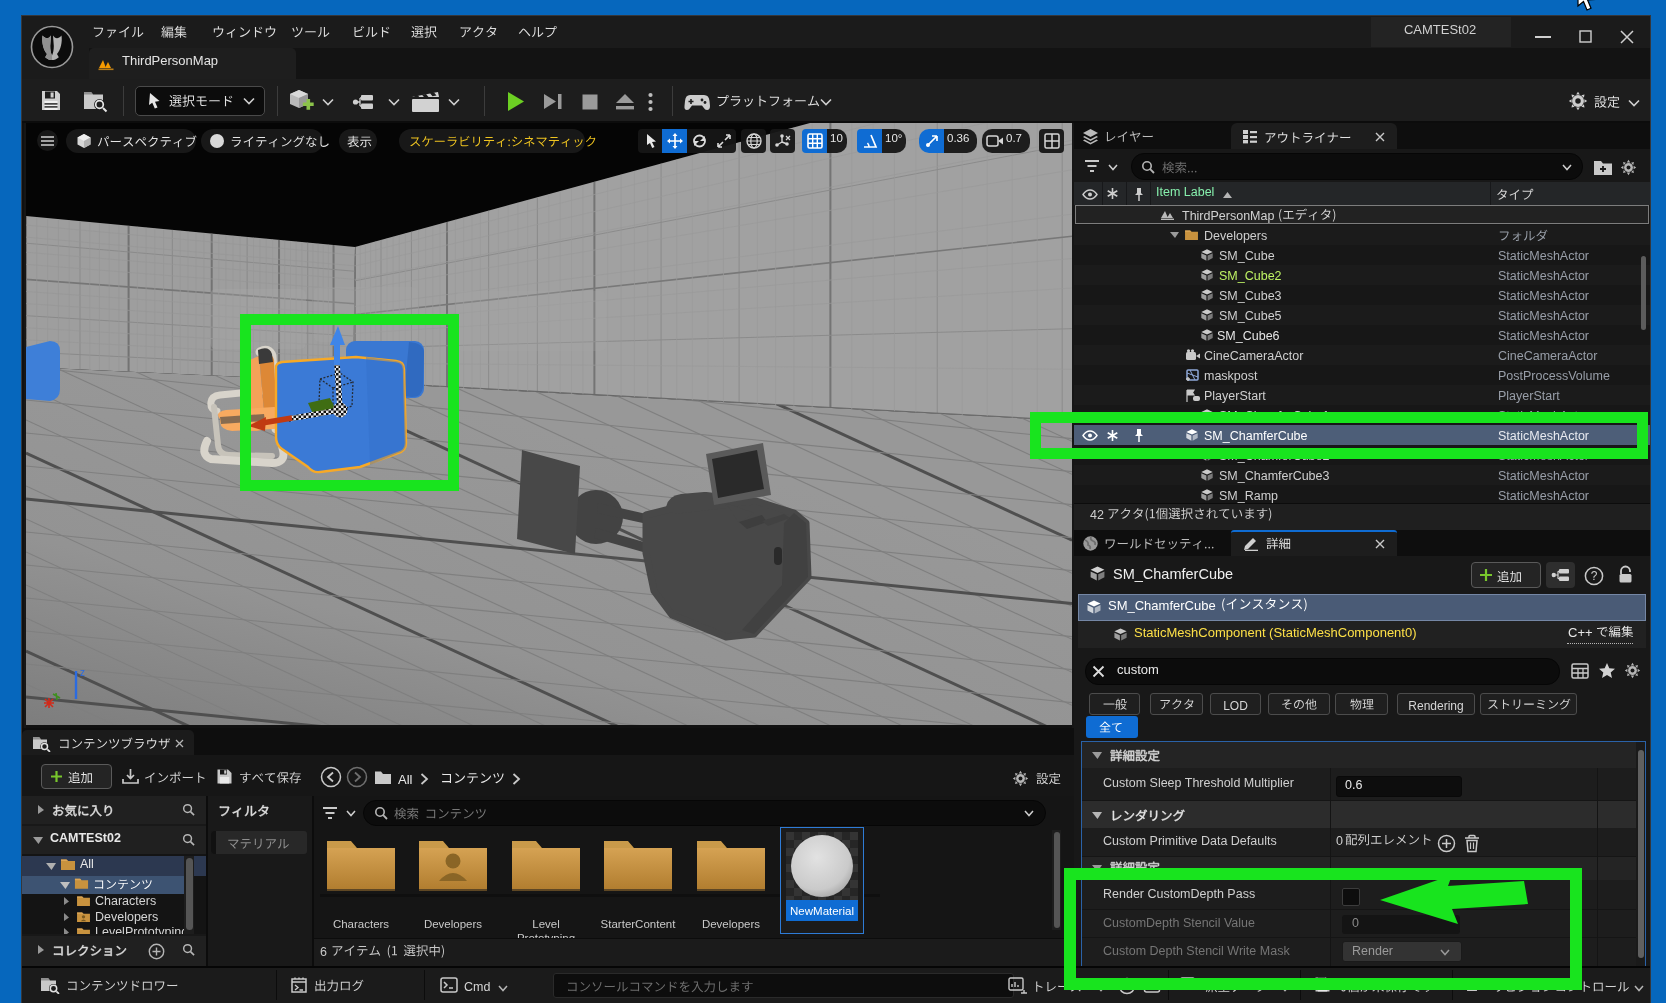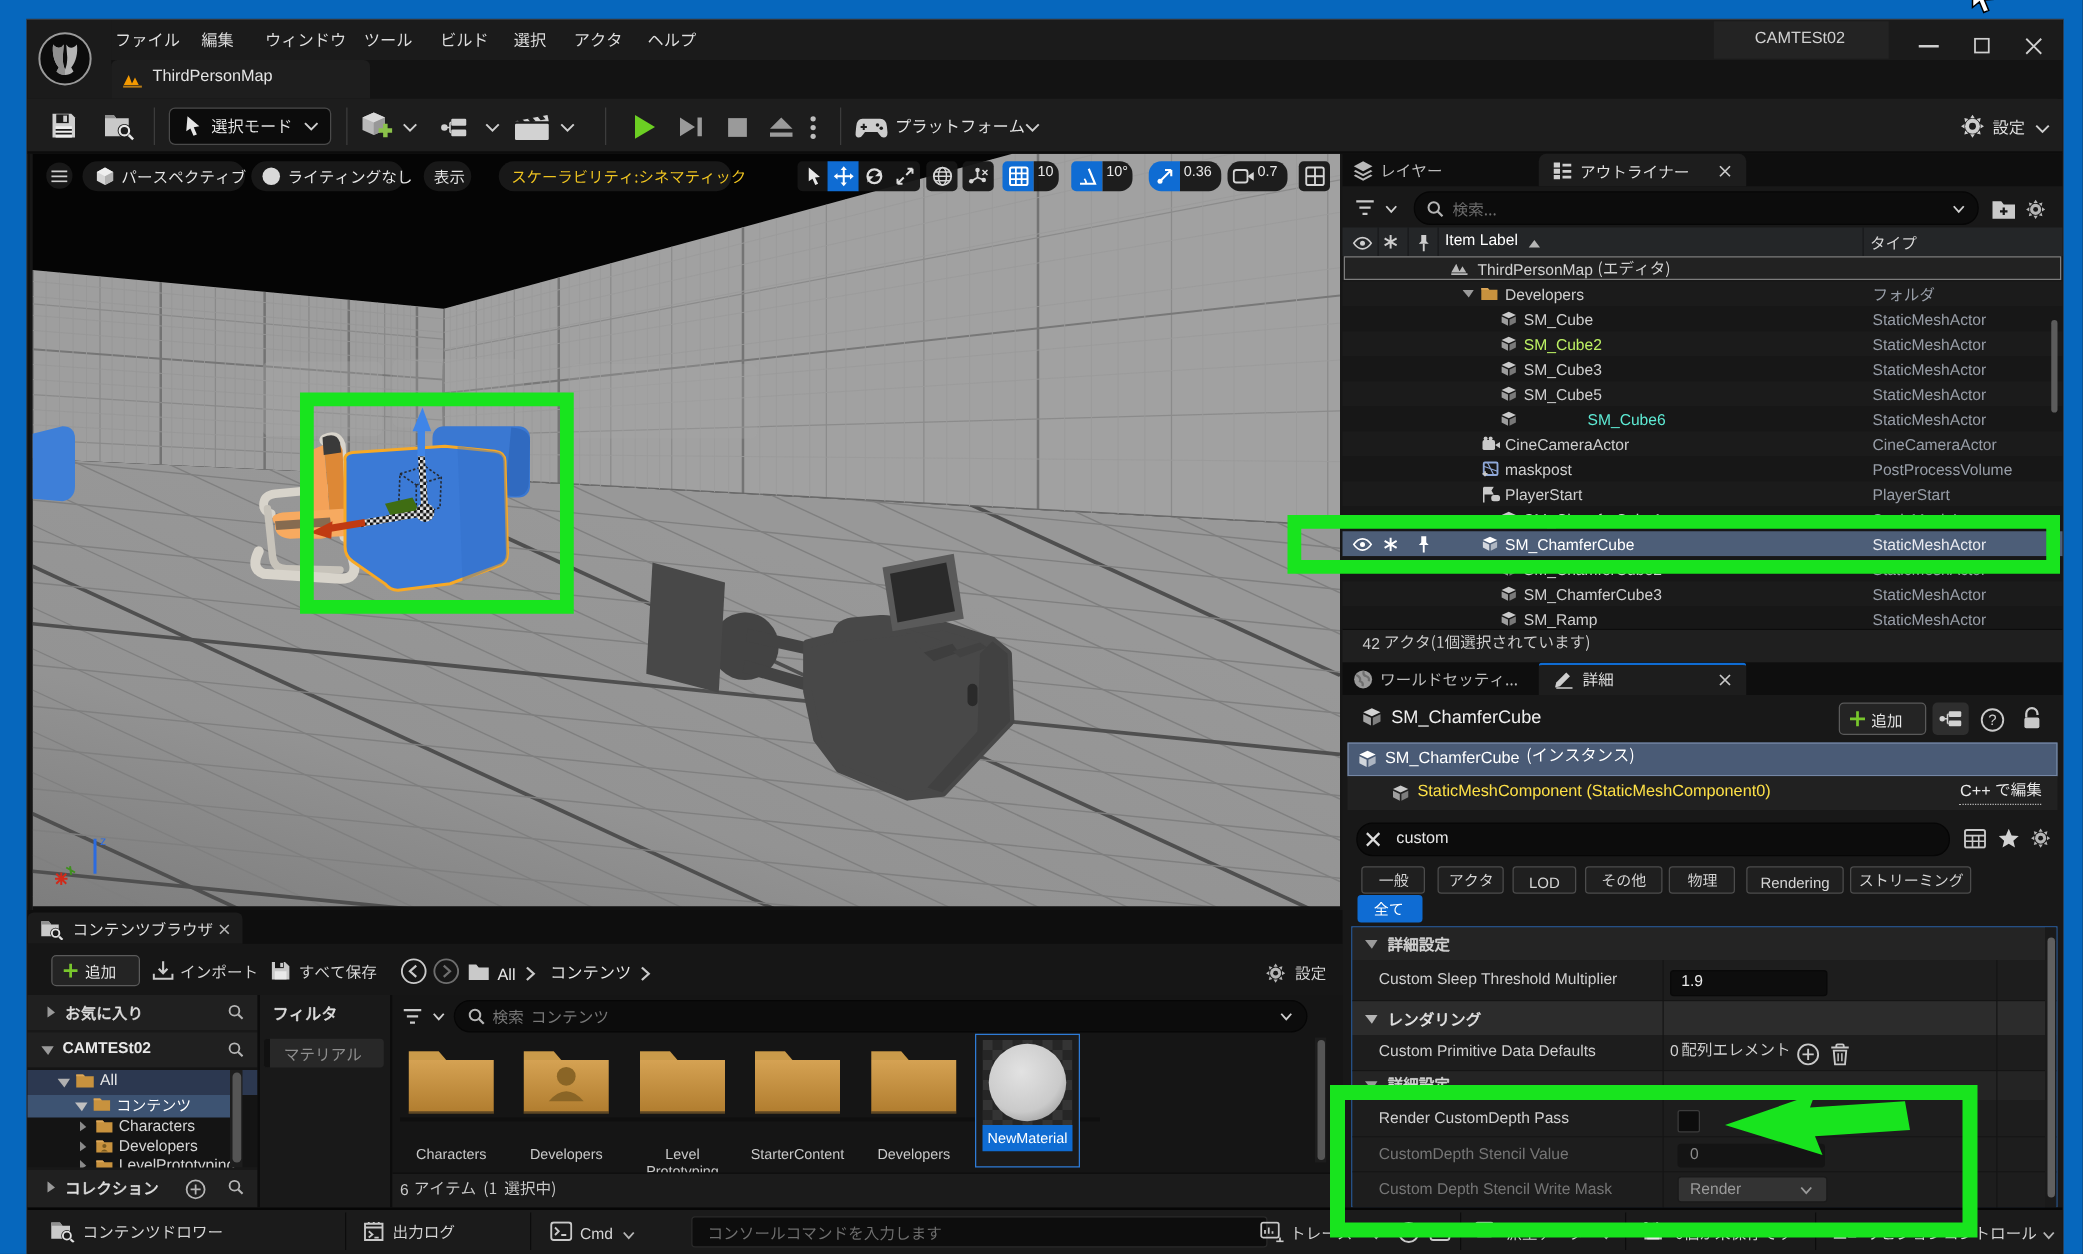--- a/index.html
+++ b/index.html
@@ -790,21 +790,21 @@
 <path d="M8 1 C12 1 15 5.5 15 5.5 C15 5.5 12 10 8 10 C4 10 1 5.5 1 5.5 C1 5.5 4 1 8 1 Z" fill="none" stroke="#cdcdcd" stroke-width="1.4"></path>
 <circle cx="8" cy="5.5" r="2" fill="#cdcdcd"></circle>
   </svg>
 <svg class="ab" style="left:1107px;top:188px" width="11" height="11" viewBox="0 0 11 11">
     <path d="M5.5 0 V11 M0.7 2.75 L10.3 8.25 M0.7 8.25 L10.3 2.75" stroke="#cdcdcd" stroke-width="1.6"></path>
   </svg>
 <svg class="ab" style="left:1133px;top:187px" width="12" height="15" viewBox="0 0 12 15">
 <path d="M4 1 H8 V6 L10 8 H2 L4 6 Z" fill="#cdcdcd"></path>
     <path d="M6 8 V14" stroke="#cdcdcd" stroke-width="1.5"></path>
   </svg>
-<div class="ab" style="left:1156px;top:184.75px;font:normal 12.5px 'Liberation Sans', sans-serif;color:#ffffff;white-space:nowrap">Item Label</div>
+<div class="ab" style="left:1156px;top:184.75px;font:normal 12.5px 'Liberation Sans', sans-serif;color:#86efac;white-space:nowrap">Item Label</div>
 <svg class="ab" style="left:1222px;top:191px" width="11" height="8">
     <path d="M5.5 1 L10 7 L1 7 Z" fill="#b5b5b5"></path>
   </svg>
 <svg class="ab" style="left:1496px;top:185.75px" width="39" height="18">
     <g transform="translate(0,13.25) scale(0.0125,-0.0125)" fill="#d6d6d6">
       <use href="#g17" x="0"></use>
       <use href="#g2" x="1000"></use>
       <use href="#g19" x="2000"></use>
     </g>
   </svg>
@@ -881,21 +881,21 @@
 <path d="M14.5 6 L8.7 8.7 V14.5 L14.5 11.5 Z" fill="#c9c9c9" opacity="0.55"></path>
   </svg>
 <div class="ab" style="left:1219px;top:308.75px;font:normal 12.5px 'Liberation Sans', sans-serif;color:#cfcfcf;white-space:nowrap">SM_Cube5</div>
 <div class="ab" style="left:1498px;top:308.75px;font:normal 12.5px 'Liberation Sans', sans-serif;color:#989ea8;white-space:nowrap">StaticMeshActor</div>
 <div class="ab" style="left:1074px;top:325px;width:576px;height:20px;background:#171717"></div>
 <svg class="ab" style="left:1200px;top:328px" width="14" height="14" viewBox="0 0 16 16">
 <path d="M8 1.5 L14.5 4.5 L8 7.5 L1.5 4.5 Z" fill="#c9c9c9"></path>
 <path d="M1.5 6 L7.3 8.7 V14.5 L1.5 11.5 Z" fill="#c9c9c9" opacity="0.75"></path>
 <path d="M14.5 6 L8.7 8.7 V14.5 L14.5 11.5 Z" fill="#c9c9c9" opacity="0.55"></path>
   </svg>
-<div class="ab" style="left:1270px;top:328.75px;font:normal 12.5px 'Liberation Sans', sans-serif;color:#5eead4;white-space:nowrap">SM_Cube6</div>
+<div class="ab" style="left:1217px;top:328.75px;font:normal 12.5px 'Liberation Sans', sans-serif;color:#e5e5e5;white-space:nowrap">SM_Cube6</div>
 <div class="ab" style="left:1498px;top:328.75px;font:normal 12.5px 'Liberation Sans', sans-serif;color:#989ea8;white-space:nowrap">StaticMeshActor</div>
 <div class="ab" style="left:1074px;top:345px;width:576px;height:20px;background:#1b1b1b"></div>
 <svg class="ab" style="left:1185px;top:349px" width="16" height="13" viewBox="0 0 16 13">
 <rect x="1" y="3" width="10" height="8" rx="1.5" fill="#c9c9c9"></rect>
     <path d="M11 7 L15 4.5 V9.5 Z" fill="#c9c9c9"></path>
 <circle cx="3.5" cy="1.8" r="1.6" fill="#c9c9c9"></circle>
     <circle cx="7.5" cy="1.8" r="1.6" fill="#c9c9c9"></circle>
   </svg>
 <div class="ab" style="left:1204px;top:348.75px;font:normal 12.5px 'Liberation Sans', sans-serif;color:#cfcfcf;white-space:nowrap">CineCameraActor</div>
 <div class="ab" style="left:1498px;top:348.75px;font:normal 12.5px 'Liberation Sans', sans-serif;color:#989ea8;white-space:nowrap">CineCameraActor</div>
@@ -1171,21 +1171,21 @@
     <g transform="translate(0,13.25) scale(0.0125,-0.0125)" fill="#d8d8d8" stroke="#d8d8d8" stroke-width="47">
       <use href="#g65" x="0"></use>
       <use href="#g66" x="1000"></use>
       <use href="#g26" x="2000"></use>
       <use href="#g27" x="3000"></use>
     </g>
   </svg>
 <div class="ab" style="left:1082px;top:768px;width:563px;height:33px;background:#1d1d1d;border-bottom:1px solid #151515"></div>
 <div class="ab" style="left:1103px;top:775.75px;font:normal 12.5px 'Liberation Sans', sans-serif;color:#cfcfcf;white-space:nowrap">Custom Sleep Threshold Multiplier</div>
 <div class="ab" style="left:1336px;top:776px;width:126px;height:21px;background:#0d0d0d;border-radius:3px;border:1px solid #090909"></div>
-<div class="ab" style="left:1345px;top:777.75px;font:normal 12.5px 'Liberation Sans', sans-serif;color:#e8e8e8;white-space:nowrap">1.9</div>
+<div class="ab" style="left:1345px;top:777.75px;font:normal 12.5px 'Liberation Sans', sans-serif;color:#e8e8e8;white-space:nowrap">0.6</div>
 <div class="ab" style="left:1082px;top:801px;width:563px;height:27px;background:#2c2c2c"></div>
 <svg class="ab" style="left:1092px;top:811px" width="11" height="9">
     <path d="M0 1 L10 1 L5.5 8 Z" fill="#b5b5b5"></path>
   </svg>
 <svg class="ab" style="left:1110px;top:806.75px" width="77" height="18">
     <g transform="translate(0,13.25) scale(0.0125,-0.0125)" fill="#e8e8e8" stroke="#e8e8e8" stroke-width="47">
       <use href="#g44" x="0"></use>
       <use href="#g8" x="1000"></use>
       <use href="#g54" x="2000"></use>
       <use href="#g39" x="3000"></use>

